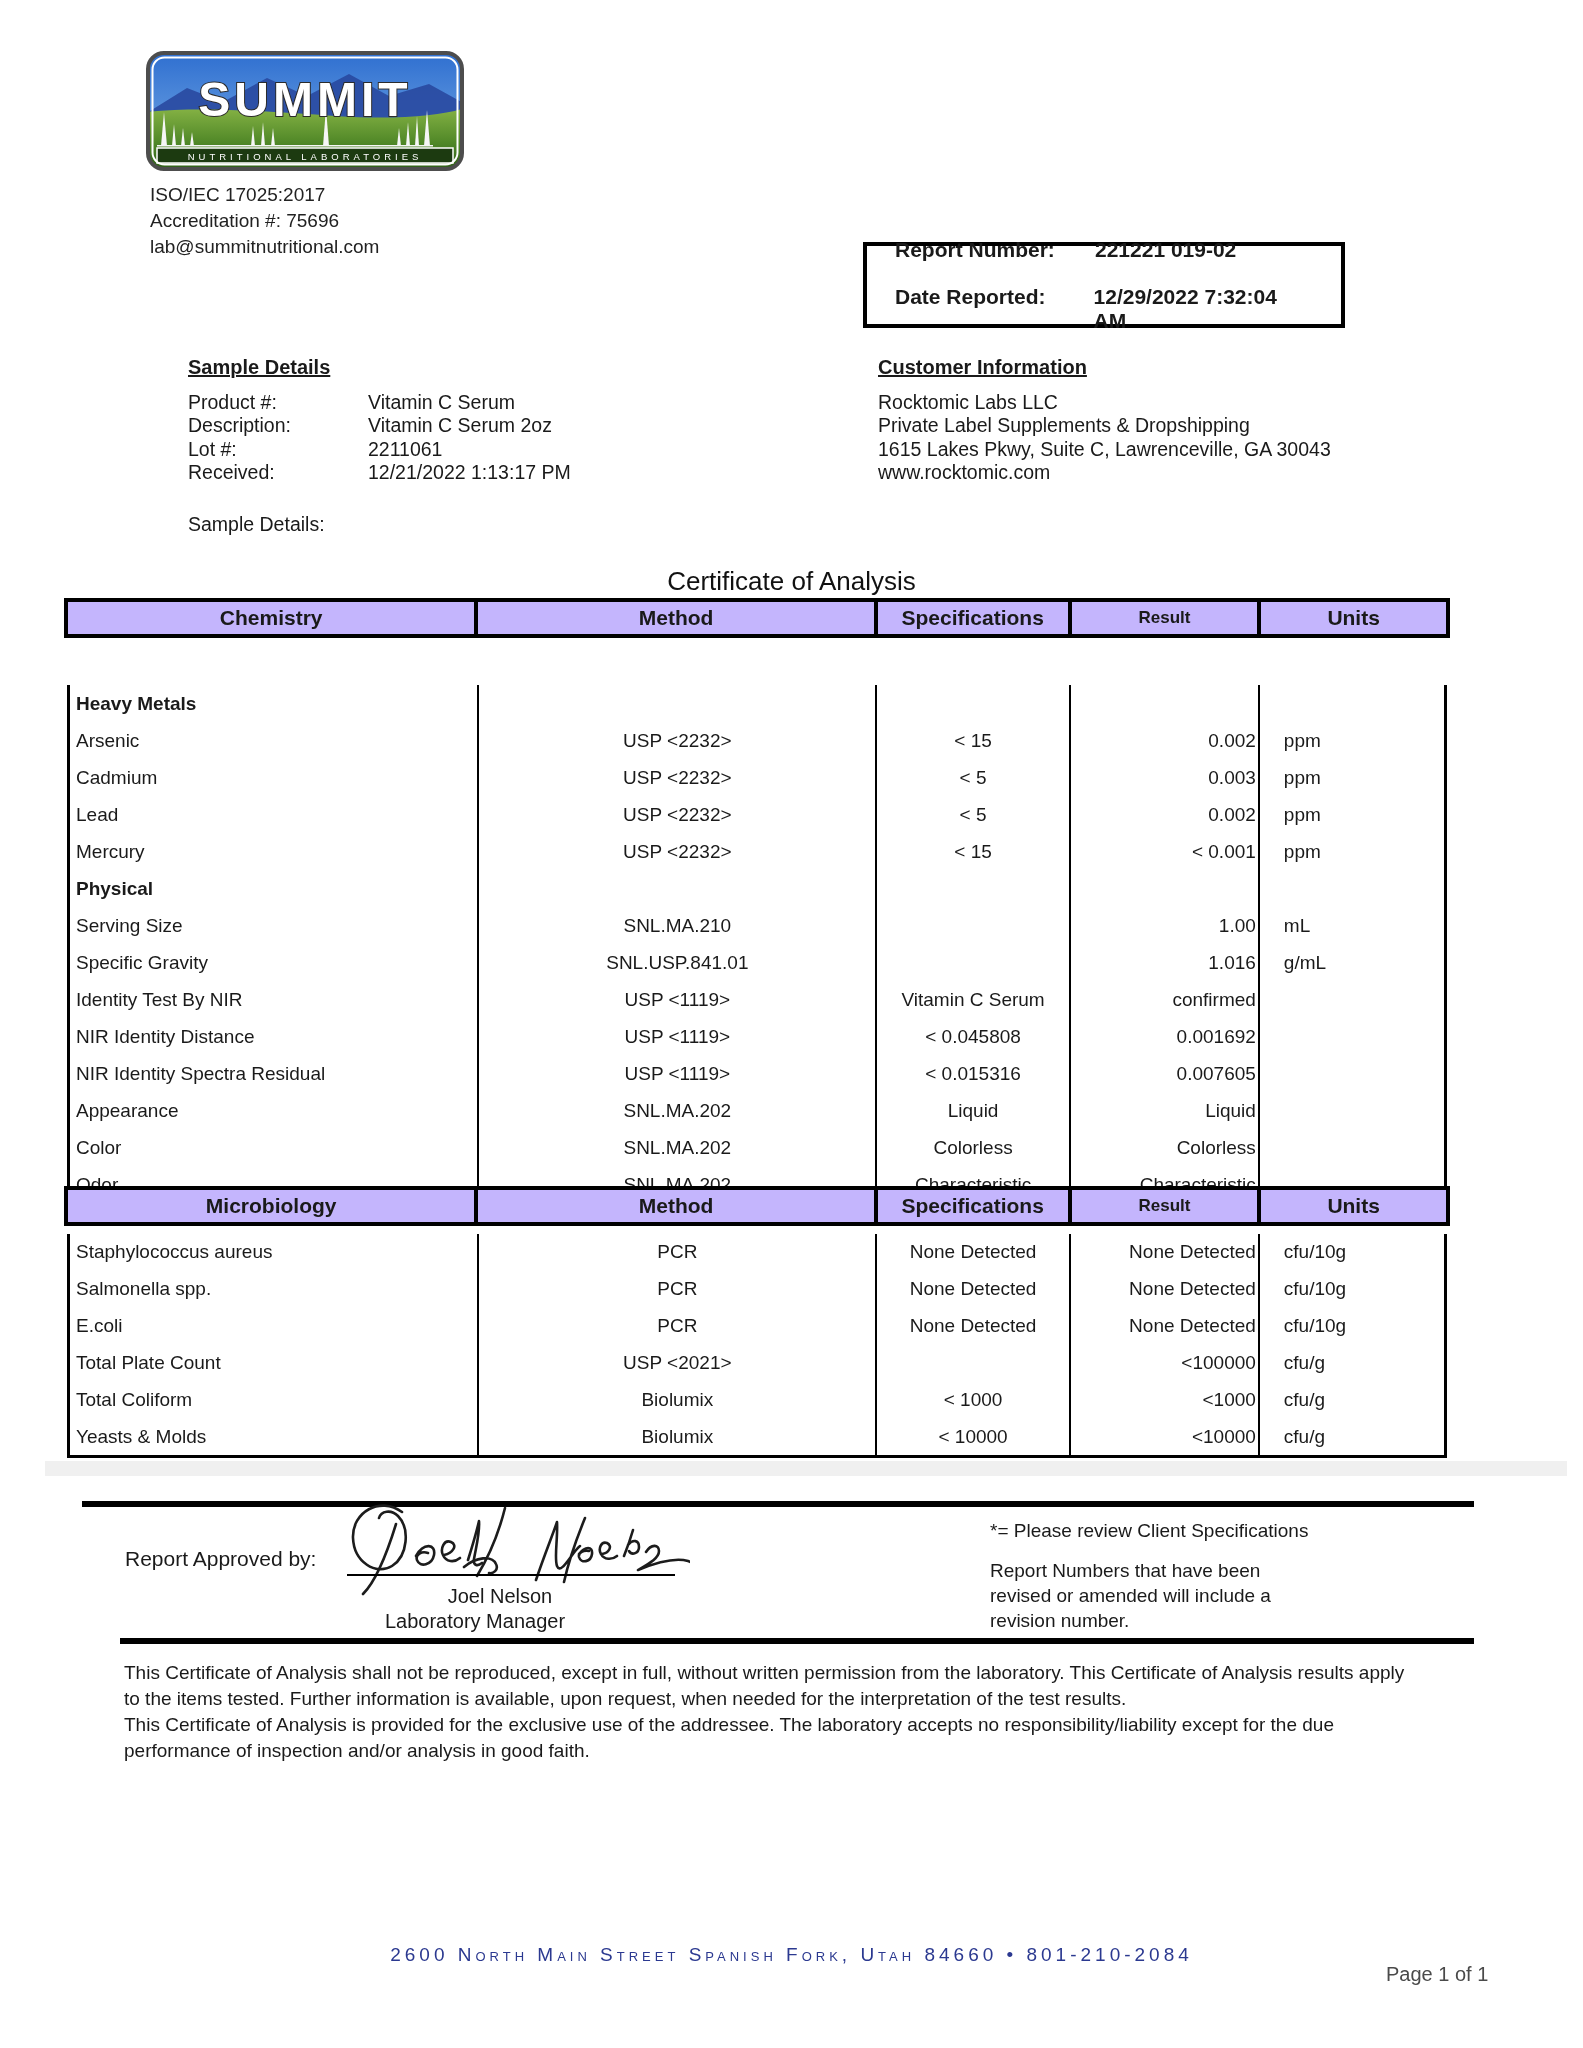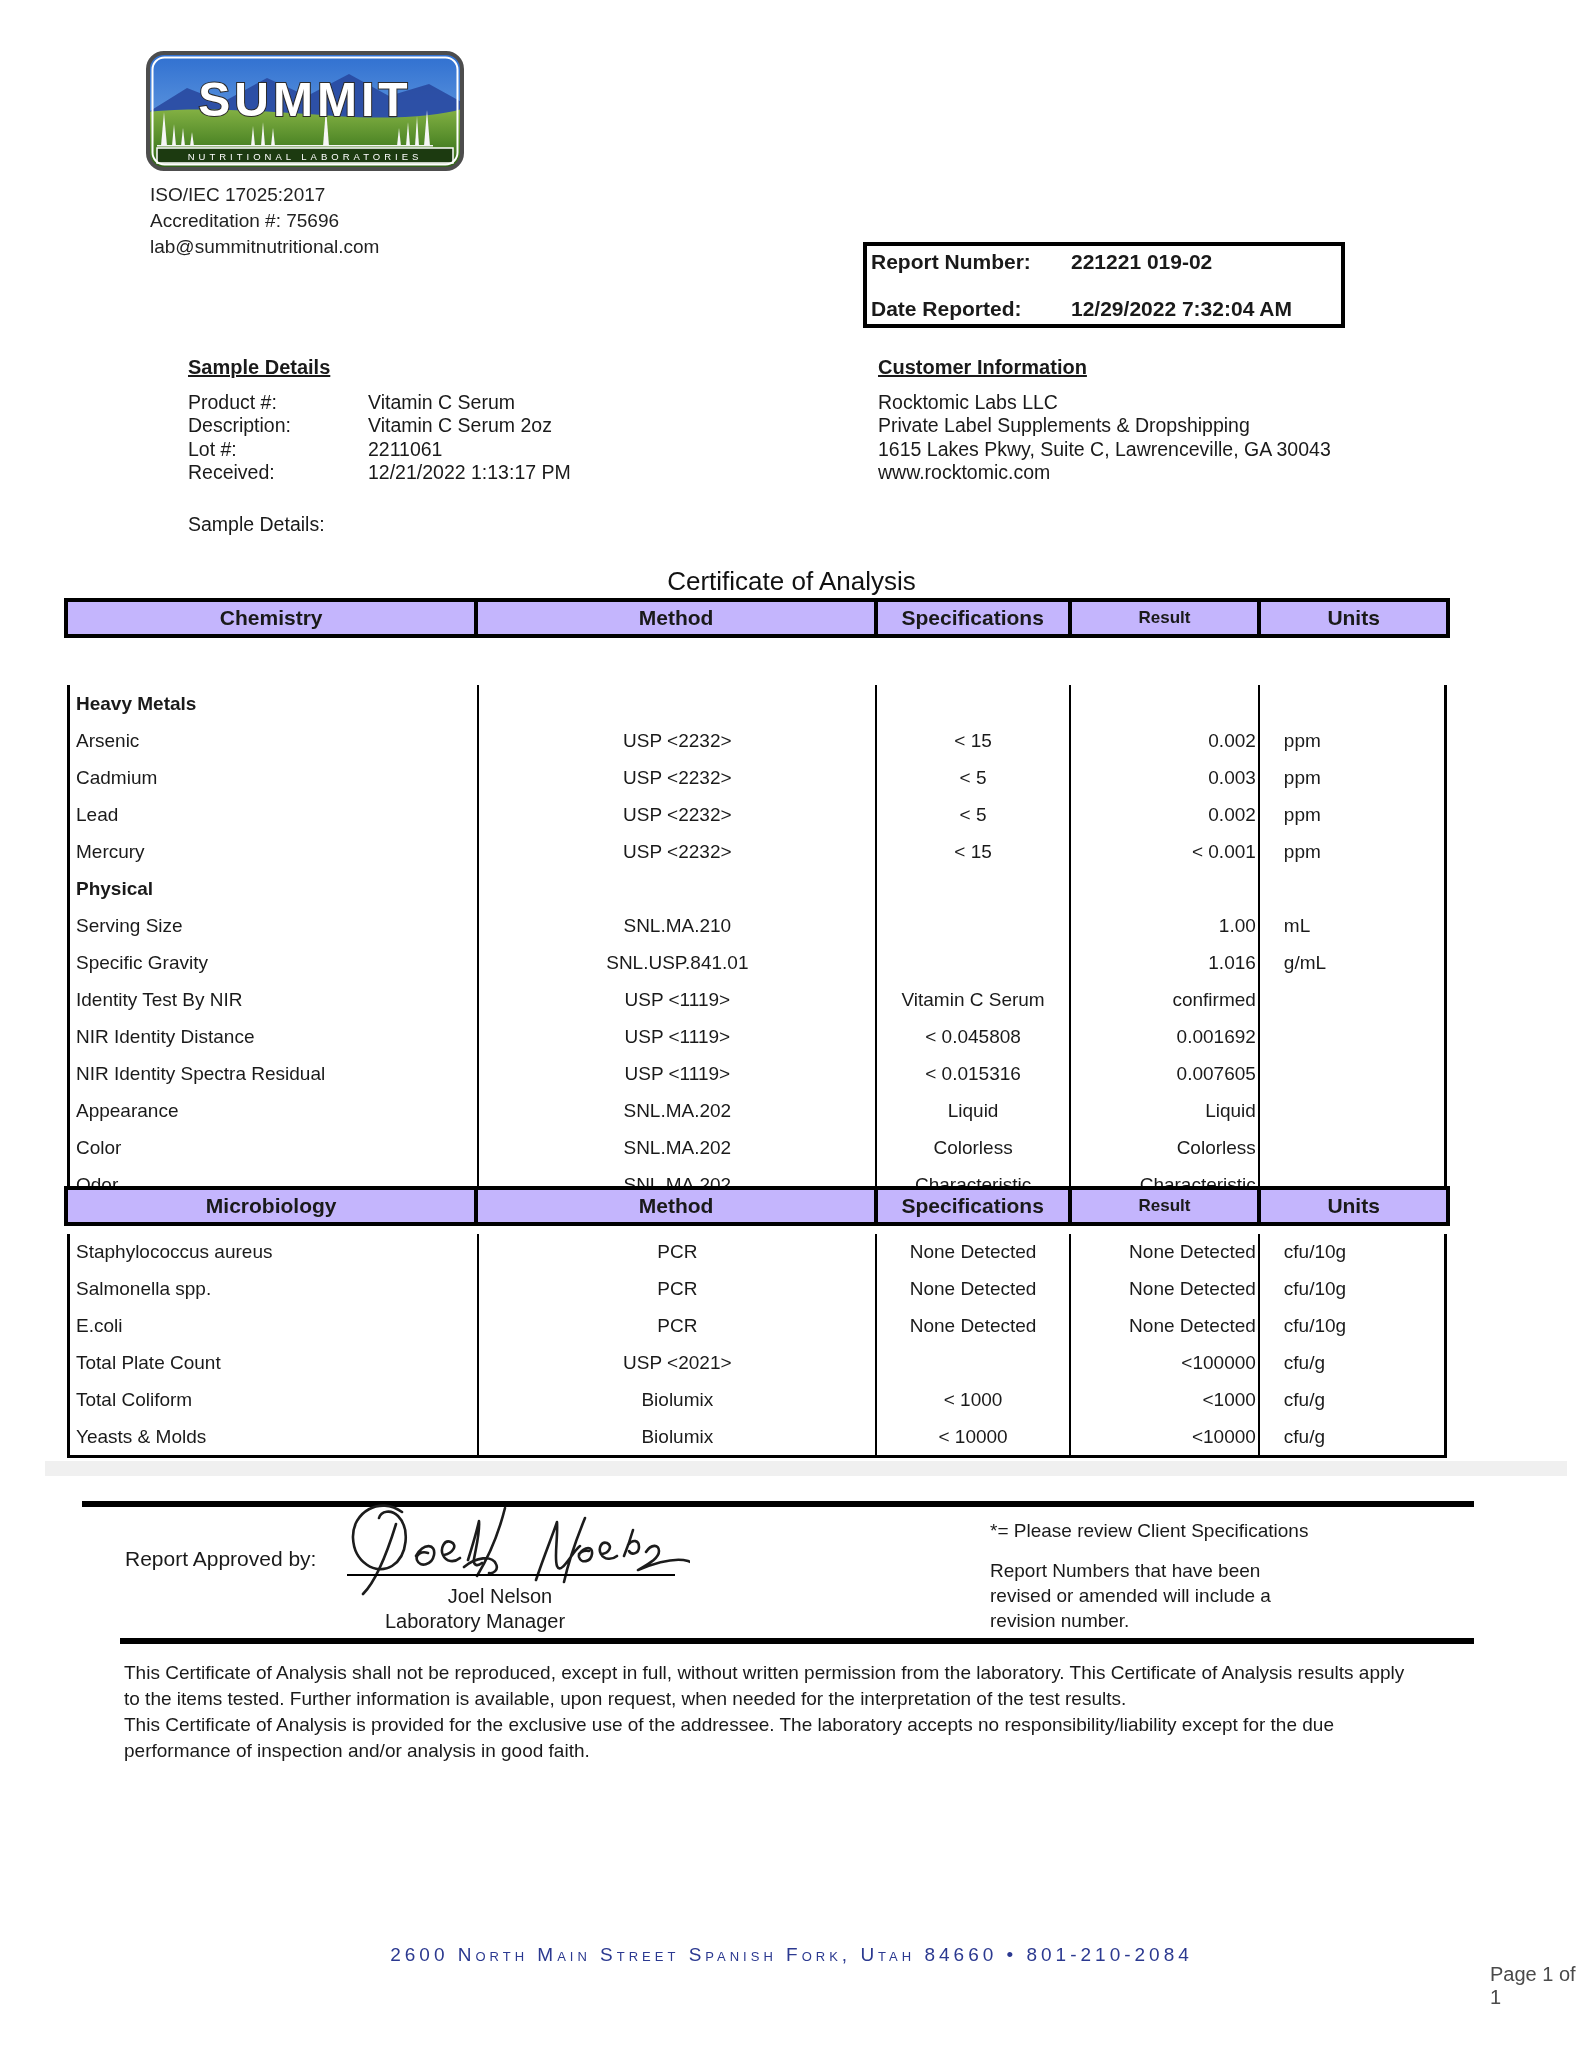--- a/index.html
+++ b/index.html
@@ -5,21 +5,21 @@
   html,body{margin:0;padding:0;background:#9a9a9a;}
   .page{
     position:relative;width:1583px;height:2048px;background:#ffffff;
     font-family:"Liberation Sans", sans-serif;color:#1a1a1a;overflow:hidden;margin:0 auto;
   }
   
   .logo{position:absolute;left:145px;top:50px;width:320px;height:122px;}
   .accred{position:absolute;left:150px;top:182px;font-size:19px;line-height:26px;color:#222;}
   .report-box{
     position:absolute;left:863px;top:242px;width:482px;height:86px;
-    border:4px solid #000;box-sizing:border-box;padding:8px 4px;
+    border:4px solid #000;box-sizing:border-box;padding:8px 28px;
     display:flex;flex-direction:column;justify-content:center;gap:23px;background:#fff;
   }
   .report-row{display:flex;font-weight:bold;font-size:21px;}
   .report-row .lbl{width:200px;}
   
   .info-heading{font-weight:bold;font-size:20px;text-decoration:underline;margin-bottom:11px;}
   .sample-details{position:absolute;left:188px;top:356px;font-size:19.5px;line-height:23.5px;}
   .kv{display:flex;}
   .kv .lbl{width:180px;}
   .sd-footer{margin-top:28px;}
@@ -64,21 +64,21 @@
   .signer-title{position:absolute;left:310px;top:1610px;width:330px;text-align:center;font-size:20px;}
   .spec-note{position:absolute;left:990px;top:1520px;font-size:19px;}
   .revision-note{position:absolute;left:990px;top:1558px;width:310px;font-size:19px;line-height:25px;}
   
   .disclaimer{position:absolute;left:124px;top:1660px;width:1296px;font-size:19px;line-height:26px;}
   
   .footer-address{
     position:absolute;left:0;top:1944px;width:100%;text-align:center;
     font-size:19px;font-weight:normal;letter-spacing:4px;font-variant:small-caps;
   }
-  .page-num{position:absolute;left:1490px;top:1963px;font-size:20px;color:#4a4a4a;}
+  .page-num{position:absolute;left:1386px;top:1963px;font-size:20px;color:#4a4a4a;}
 </style>
 </head>
 <body>
 
 <div class="page">
 
   <div class="logo">
     <svg viewBox="0 0 320 122" width="320" height="122">
       <defs>
         <linearGradient id="sky" x1="0" y1="0" x2="0" y2="1">

